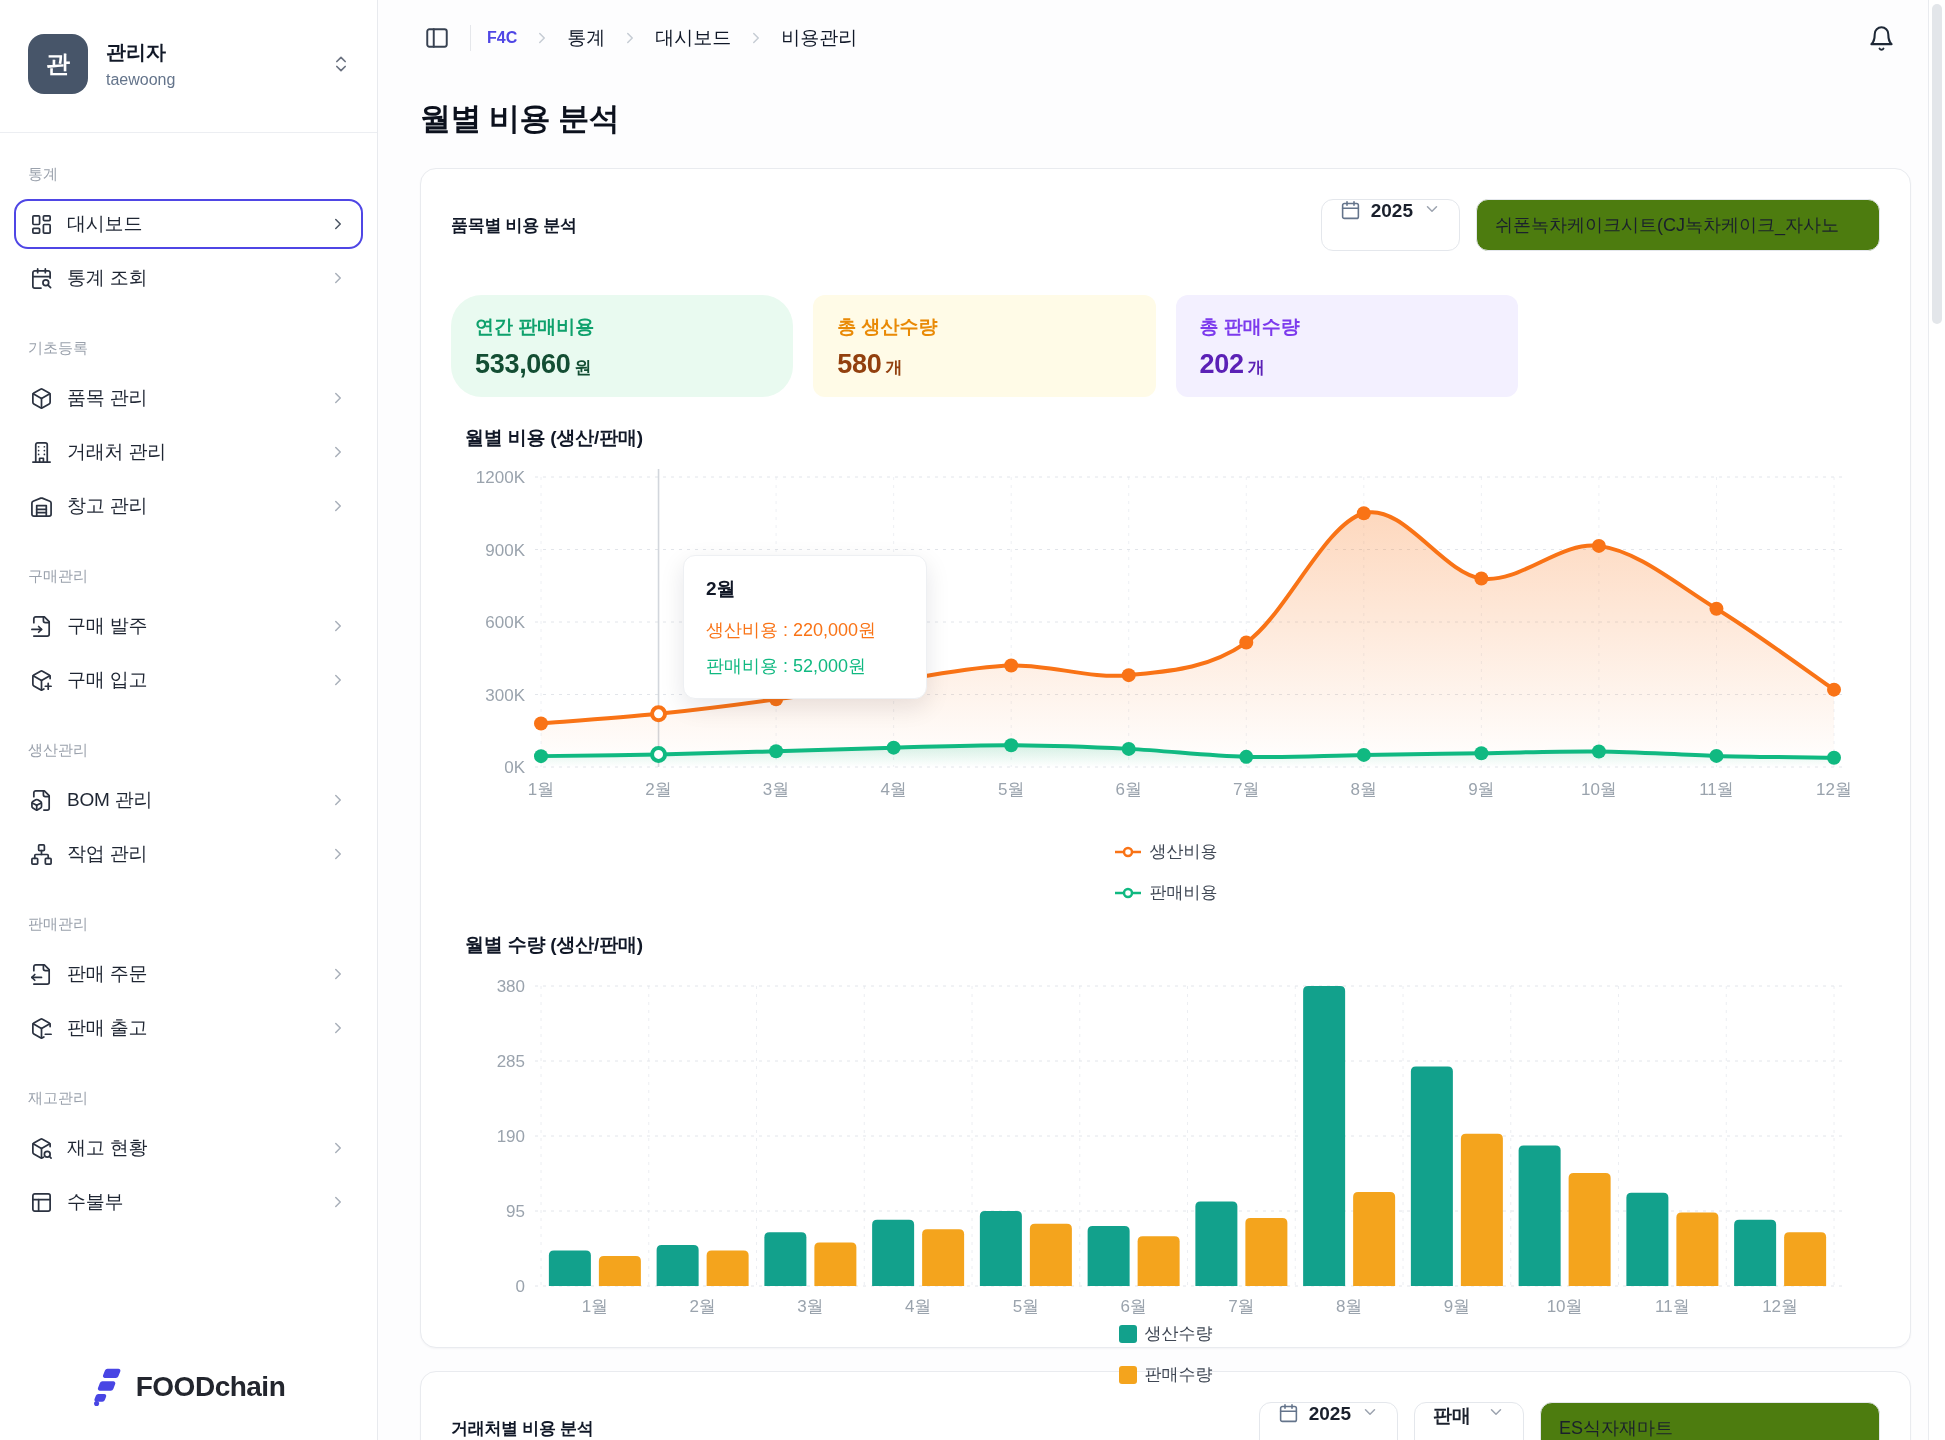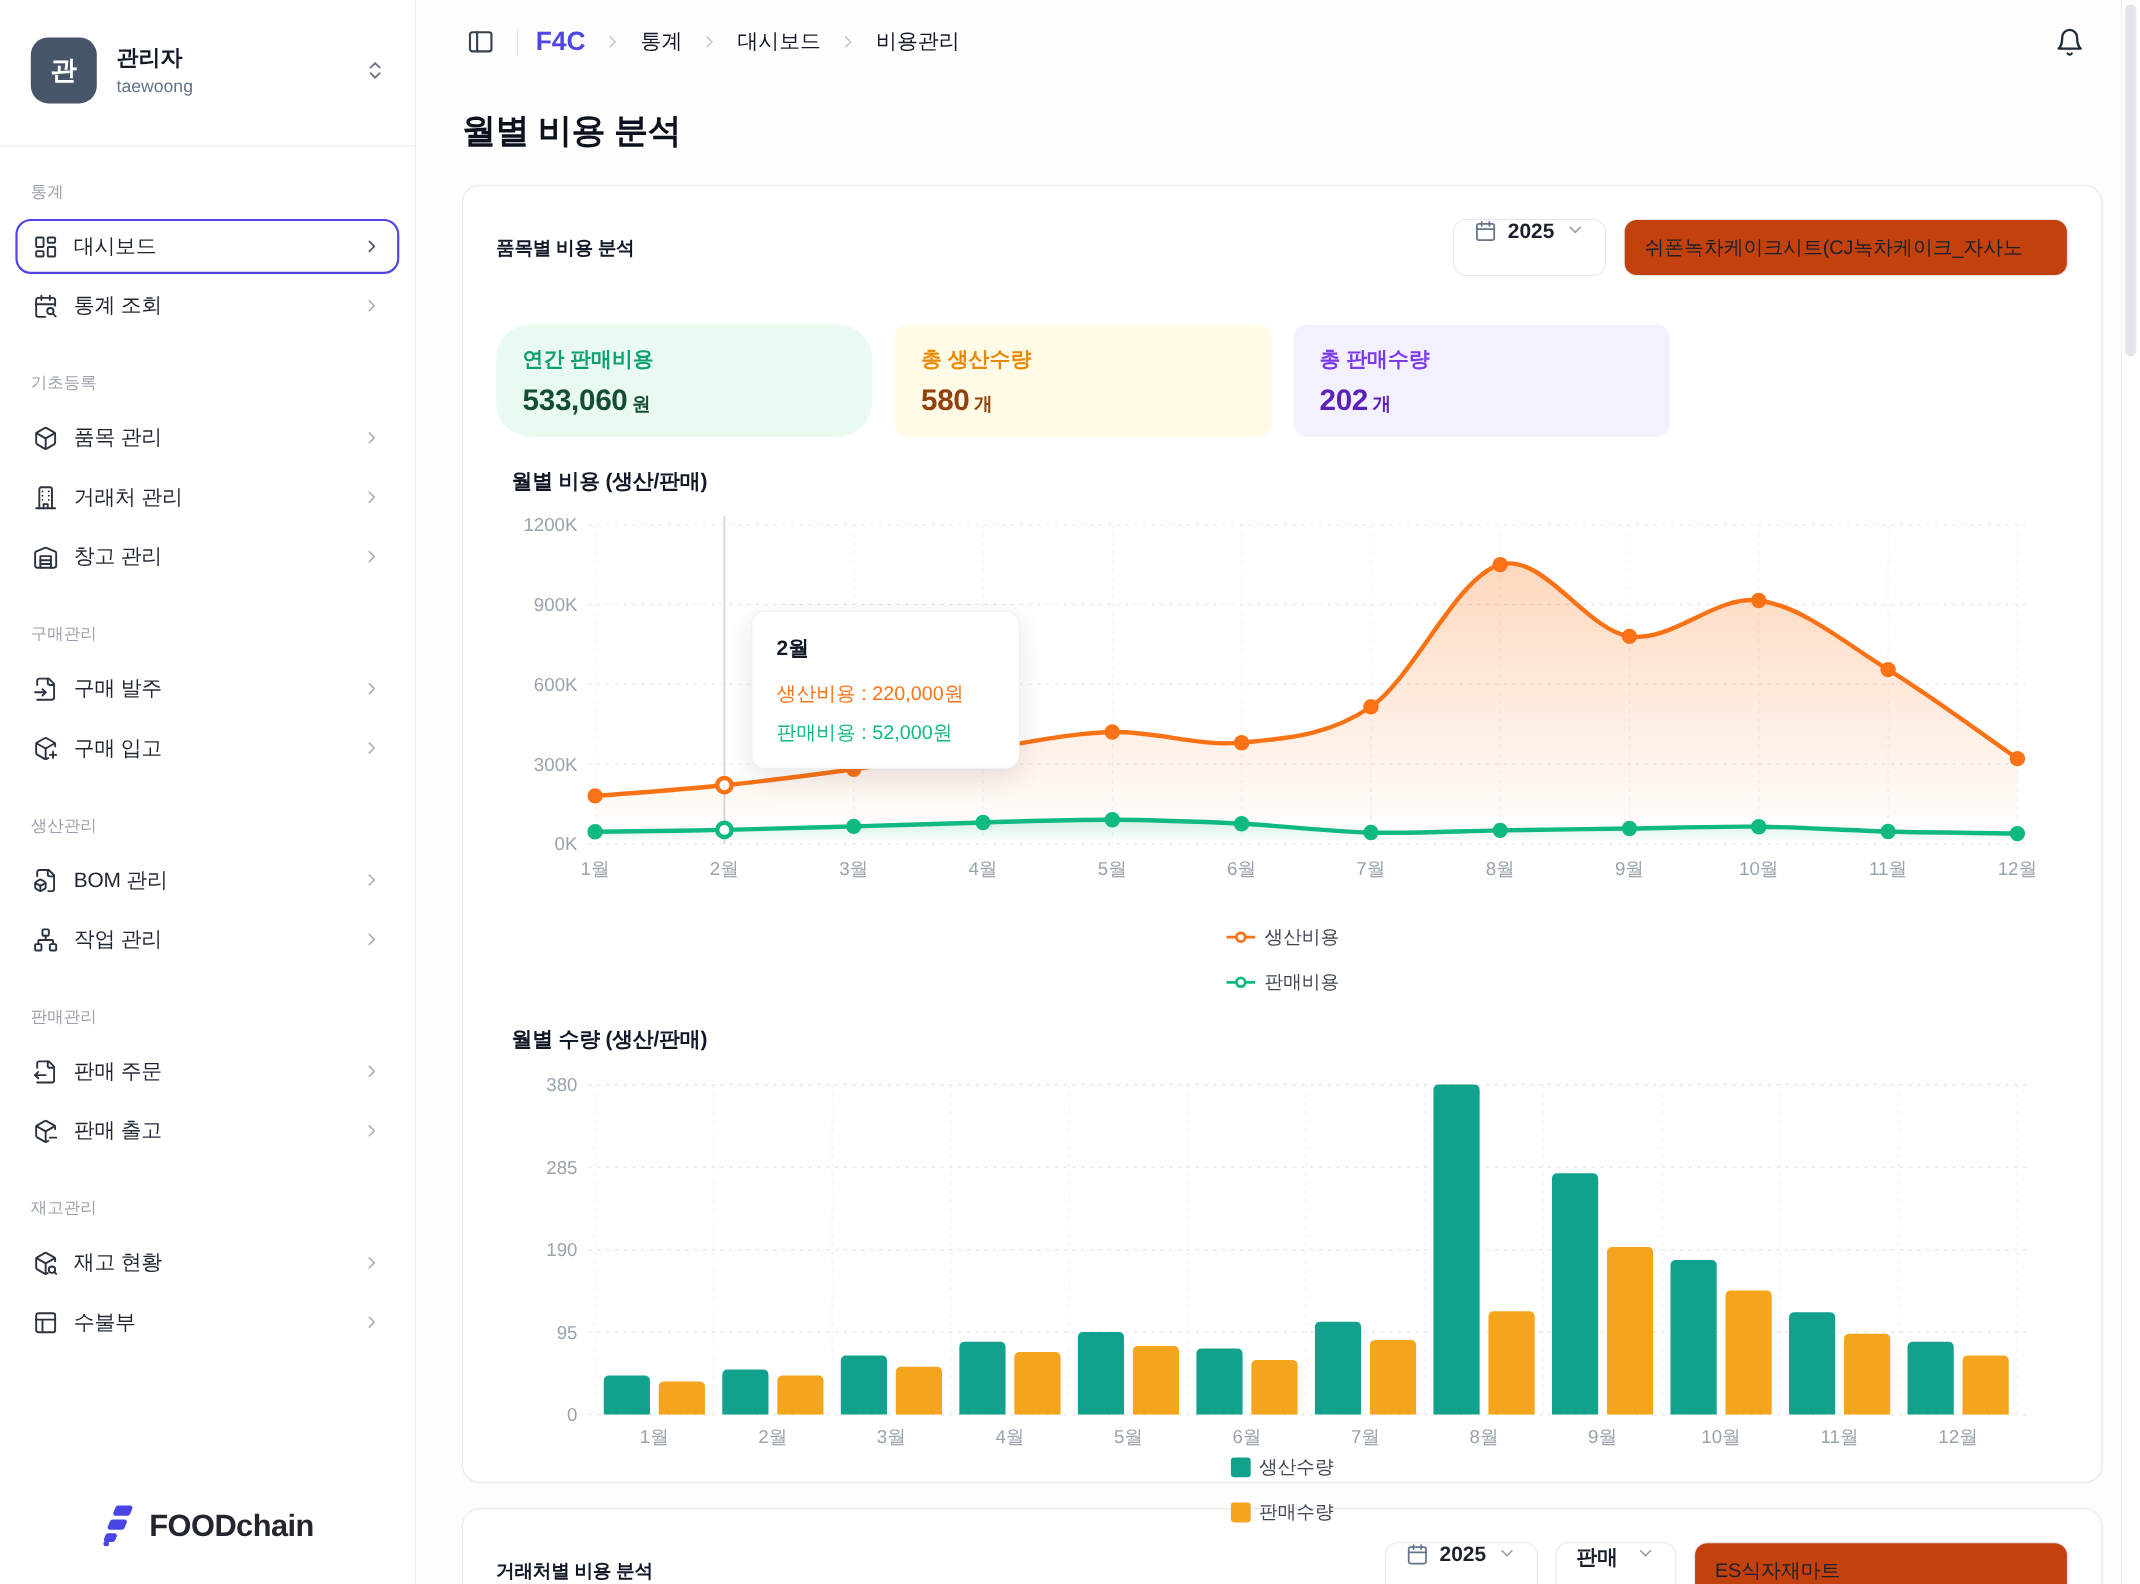--- a/index.html
+++ b/index.html
@@ -26,35 +26,35 @@
   .nitem.selected { border-color:#4f46e5; }
   .nitem.selected .nchev { color:#4b5563; }
   .logo { position:absolute; bottom:34px; left:0; width:100%; display:flex; align-items:center; justify-content:center; gap:10px; }
   .logo-text { font-size:28px; font-weight:800; color:#23262e; letter-spacing:-0.5px; }
 
   
   main { flex:1; position:relative; padding:0 34px 0 42px; }
   .topbar { height:76px; display:flex; align-items:center; gap:16px; }
   .tb-toggle { background:none; border:none; color:#374151; cursor:pointer; padding:4px; }
   .tb-div { width:1px; height:26px; background:#e5e7eb; }
-  .brand { font-size:24px; font-weight:800; color:#4f46e5; cursor:pointer; }
+  .brand { font-size:16px; font-weight:800; color:#4f46e5; cursor:pointer; }
   .crumb { font-size:19px; font-weight:500; color:#101828; cursor:pointer; }
   .csep { color:#c6ccd4; }
   .bell { margin-left:auto; margin-right:16px; background:none; border:none; color:#1f2937; cursor:pointer; }
   h1.page-title { font-size:31px; font-weight:800; color:#0c111d; letter-spacing:-0.5px; margin:22px 0 0 0; }
 
   .card { background:#fff; border:1px solid #e9ebef; border-radius:16px; box-shadow:0 1px 2px rgba(16,24,40,.04); }
   .card-1 { margin-top:28px; padding:30px; height:1180px; }
   .card-head { display:flex; align-items:center; }
   .card-title { font-size:17px; font-weight:700; color:#111827; letter-spacing:-0.3px; }
   .controls { margin-left:auto; display:flex; gap:16px; }
   .year-select { display:flex; align-items:flex-start; gap:10px; height:52px; padding:0 18px; background:#fff; border:1px solid #e4e7ec; border-radius:12px; cursor:pointer; font-size:19px; font-weight:600; color:#1a202c; }
   .year-select .cal { color:#64748b; }
   .year-select .chev { color:#9ca3af; }
-  .text-input { display:flex; align-items:center; height:52px; padding:0 18px; border:1px solid #e4e7ec; border-radius:12px; font-size:18px; color:#1a202c; background:#c2410c; overflow:hidden; white-space:nowrap; cursor:text; }
+  .text-input { display:flex; align-items:center; height:52px; padding:0 18px; border:1px solid #e4e7ec; border-radius:12px; font-size:18px; color:#1a202c; background:#4d7c0f; overflow:hidden; white-space:nowrap; cursor:text; }
   .prod-input { width:404px; }
 
   .stats { display:grid; grid-template-columns:repeat(4,1fr); gap:20px; margin-top:44px; }
   .stat { border-radius:12px; padding:19px 24px; height:102px; }
   .stat .s-label { font-size:19px; font-weight:600; margin-bottom:9px; }
   .stat .s-value { font-size:27px; font-weight:800; letter-spacing:-0.3px; }
   .stat .s-unit { font-size:17px; font-weight:600; margin-left:4px; }
   .stat-blue { background:#edf5ff; } .stat-blue .s-label{color:#2563eb;} .stat-blue .s-value{color:#1e3a8a;}
   .stat-green { background:#e9faf0;border-radius:31px; } .stat-green .s-label{color:#0ea16c;} .stat-green .s-value{color:#134e33;}
   .stat-yellow { background:#fffbe7; } .stat-yellow .s-label{color:#e98a06;} .stat-yellow .s-value{color:#92400e;}

